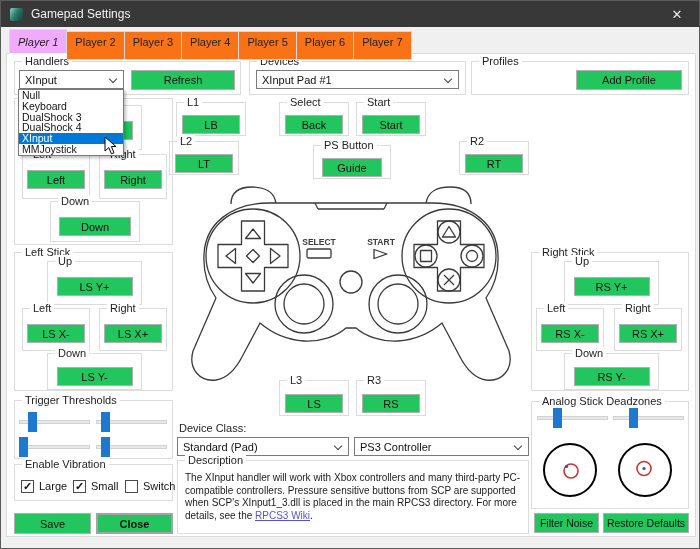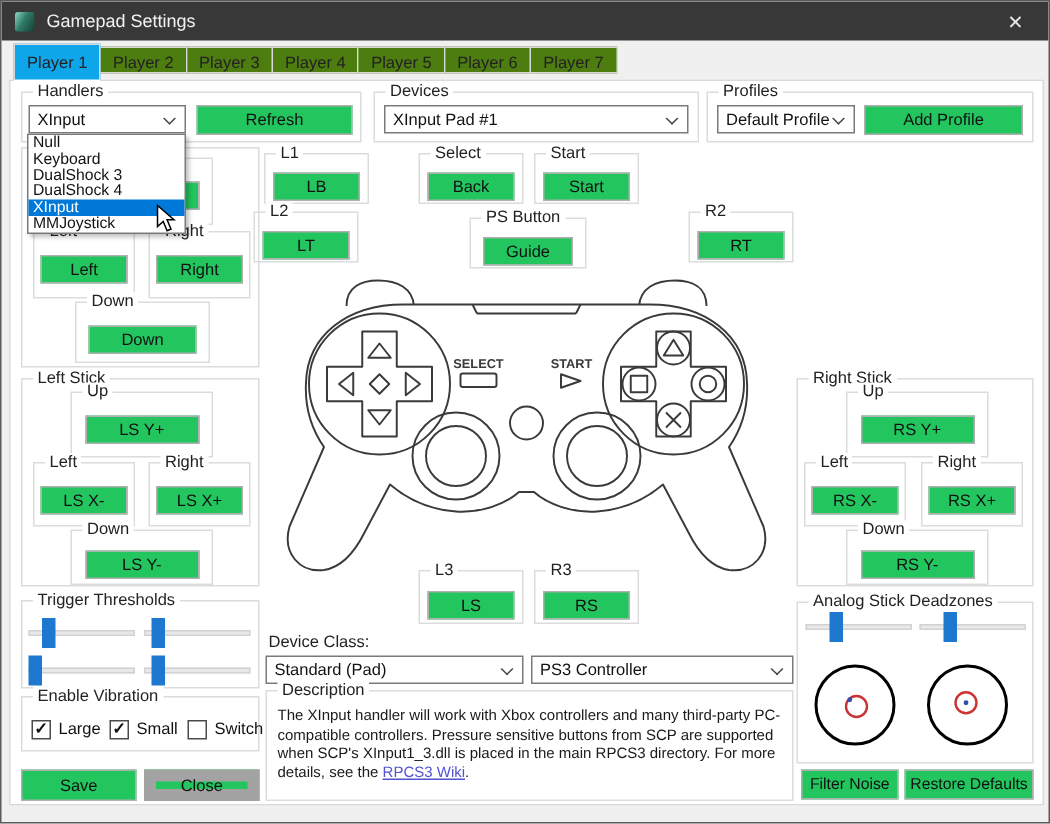--- a/index.html
+++ b/index.html
@@ -13,42 +13,42 @@
     position: absolute; left: 0; top: 0; width: 100%; height: 26px;
     background: #383838; color: #f2f2f2; display: flex; align-items: center;
     padding: 0 0 0 9px; font-size: 12px;
   }
   .app-icon { width: 13px; height: 13px; border-radius: 2px; margin-right: 8px;
     background: linear-gradient(120deg, #8fd8c6 0%, #2e7a68 45%, #173f36 100%); }
   .close-x { margin-left: auto; width: 44px; height: 26px; display: flex;
     align-items: center; justify-content: center; font-size: 13px; color: #e6e6e6; cursor: default; }
   .tabbar { position: absolute; left: 8px; top: 30px; display: flex; z-index: 2; }
   .tab {
-    height: 18px; line-height: 21px; padding: 0 8px; background: #4d7c0f;
+    height: 29px; line-height: 21px; padding: 0 8px; background: #f97316;
     border: 1px solid #d9d9d9; border-left: none; color: #222;
   }
   .tab:first-child { border-left: 1px solid #d9d9d9; }
-  .tab.active { background: #0ea5e9; margin-top: -2px; height: 25px; line-height: 24px;
-    border-bottom: 1px solid #ffffff; position: relative; z-index: 3; }
+  .tab.active { background: #f0abfc; margin-top: -2px; height: 25px; line-height: 24px;
+    border-bottom: 1px solid #ffffff; position: relative; z-index: 3; font-style: italic; }
   .page {
     position: absolute; left: 5px; top: 52px; width: 690px; height: 484px;
     background: #ffffff; border: 1px solid #d9d9d9;
   }
   .grp { position: absolute; border: 1px solid #dcdcdc; }
   .grp > .lbl {
     position: absolute; top: -7px; left: 7px; background: #ffffff;
     padding: 0 3px; line-height: 12px; font-size: 11px; color: #222; white-space: nowrap;
   }
   .btn {
     position: absolute; background: #22c55e; border: 1px solid #b0b0b0;
     display: flex; align-items: center; justify-content: center;
     font-size: 11px; color: #111; white-space: nowrap;
   }
   .bindbtn { left: 50%; transform: translateX(-50%); top: 15px; height: 19px; }
-  .btn.focused { border: 8px solid #a3a3a3; }
+  .btn.focused { border: 2px solid #a3a3a3; font-weight: bold; }
   .combo {
     position: absolute; background: #ffffff; border: 1px solid #7a7a7a;
     display: flex; align-items: center; padding: 0 18px 0 5px; height: 19px;
     white-space: nowrap; overflow: hidden;
   }
   .combo .chev {
     position: absolute; right: 7px; top: 5px; width: 6px; height: 6px;
     border-right: 1px solid #444; border-bottom: 1px solid #444; transform: rotate(45deg);
   }
   .dropdown {
@@ -109,24 +109,20 @@
     <span class="lbl">Devices</span>
   </div>
   <div class="combo" style="left:255px;top:69px;width:203px;">
     <span>XInput Pad #1</span>
     <span class="chev"></span>
   </div>
 
   <div class="grp" style="left:470px;top:60px;width:218px;height:34px;">
     <span class="lbl">Profiles</span>
   </div>
-  <div class="combo" style="left:477px;top:69px;width:92px;">
-    <span>Default Profile</span>
-    <span class="chev"></span>
-  </div>
   <div class="btn" style="left:575px;top:69px;width:106px;height:20px;">Add Profile</div>
 
   <div class="grp" style="left:13px;top:97px;width:159px;height:147px;">
     <div class="grp" style="left:32px;top:6px;width:95px;height:45px;">
       <span class="lbl">Up</span>
       <div class="btn bindbtn" style="width:76px;">Up</div>
     </div>
     <div class="grp" style="left:7px;top:55px;width:68px;height:45px;">
       <span class="lbl">Left</span>
       <div class="btn bindbtn" style="width:58px;">Left</div>

